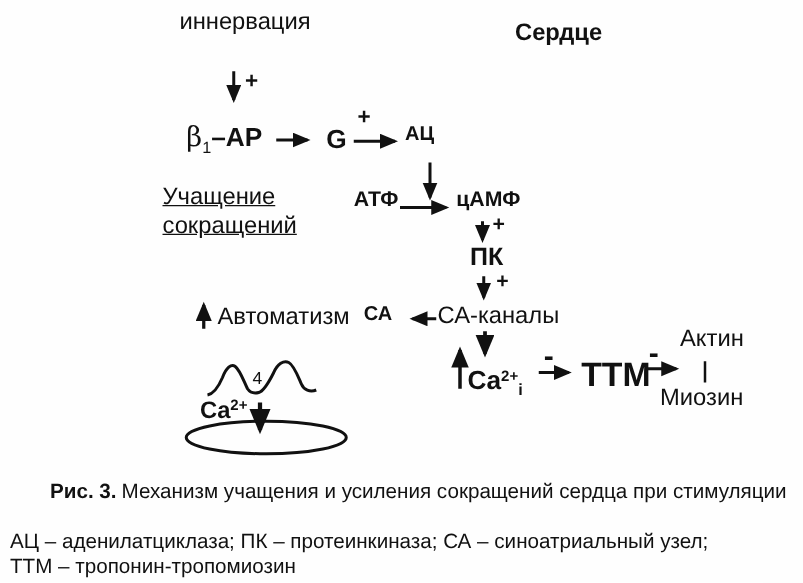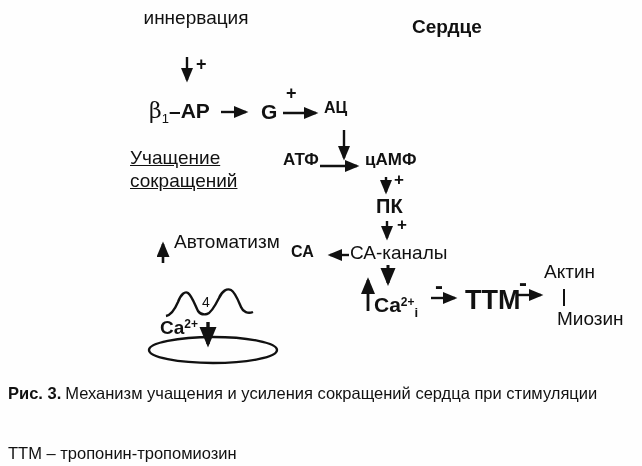--- a/index.html
+++ b/index.html
@@ -70,36 +70,37 @@
   </div>
 
   <div class="lbl b" style="left:283px;top:151px;font-size:17px;">АТФ</div>
   <div class="lbl b" style="left:365px;top:151px;font-size:17px;">цАМФ</div>
   <div class="lbl plus" style="left:394px;top:171px;font-size:17px;">+</div>
 
   <div class="lbl b" style="left:376px;top:195px;font-size:20px;">ПК</div>
   <div class="lbl plus" style="left:397px;top:216px;font-size:17px;">+</div>
 
   <div class="lbl" style="left:350px;top:243px;font-size:19px;">СА-каналы</div>
-  <div class="lbl" style="left:174px;top:232px;font-size:19px;">Автоматизм</div>
+  <div class="lbl" style="left:174px;top:244px;font-size:19px;">Автоматизм</div>
   <div class="lbl b" style="left:291px;top:243px;font-size:16px;">СА</div>
 
   <div class="lbl b" style="left:374px;top:293px;font-size:21px;">
     <span>Ca</span><sup class="sm">2+</sup><sub class="sm b">i</sub>
   </div>
   <div class="lbl minus" style="left:435px;top:279px;">-</div>
 
   <div class="lbl b" style="left:465px;top:286px;font-size:27px;">ТТМ</div>
   <div class="lbl minus" style="left:519px;top:276px;">-</div>
   <div class="lbl" style="left:544px;top:262px;font-size:19px;">Актин</div>
-  <div class="lbl" style="left:557px;top:309px;font-size:19px;">Миозин</div>
+  <div class="lbl" style="left:528px;top:309px;font-size:19px;">Миозин</div>
 
   <div class="lbl" style="left:202px;top:295px;font-size:14px;">4</div>
   <div class="lbl b" style="left:160px;top:318px;font-size:19px;">
     <span>Ca</span><sup class="sm">2+</sup>
   </div>
 
   <div class="lbl capline" style="left:8px;top:383px;">
-    <span class="b" style="margin-right:4px;">Рис. 3.</span><span>Механизм учащения и усиления сокращений сердца при стимуляции</span>
+    <span class="b" style="margin-right:4px;margin-left:32px;">Рис. 3.</span><span>Механизм учащения и усиления сокращений сердца при стимуляции</span>
   </div>
+  <div class="lbl capline" style="left:8px;top:423px;">АЦ – аденилатциклаза; ПК – протеинкиназа; СА – синоатриальный узел;</div>
   <div class="lbl capline" style="left:8px;top:443px;">ТТМ – тропонин-тропомиозин</div>
 
 </div>
 
 </body></html>

